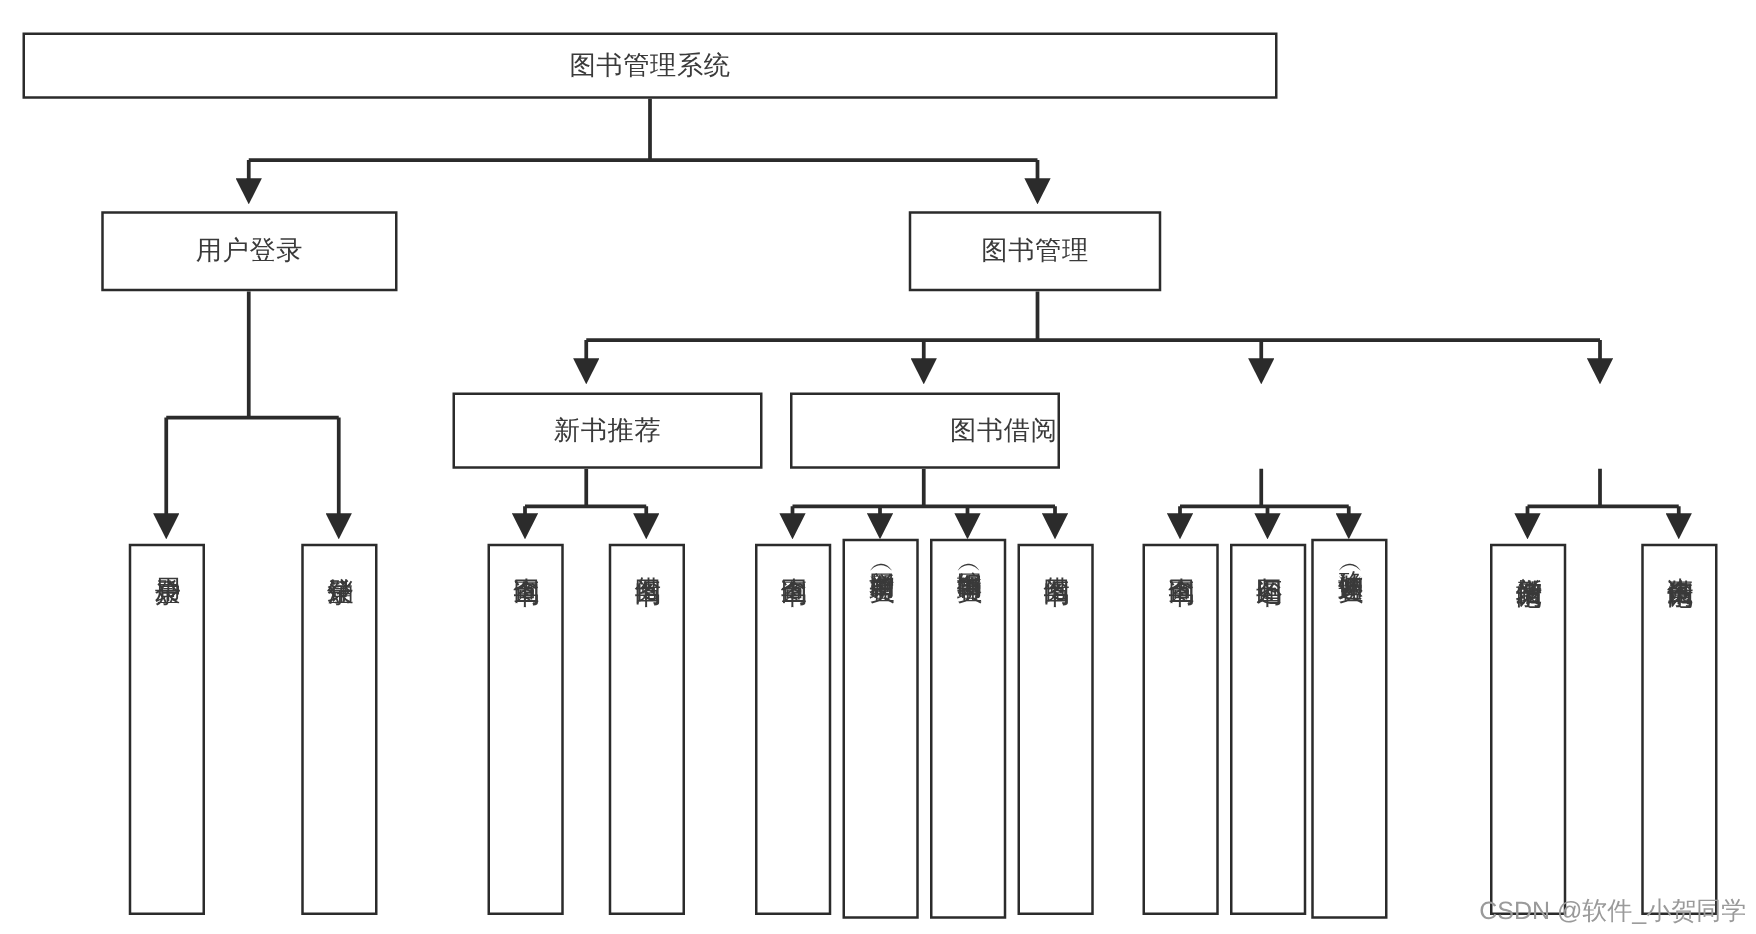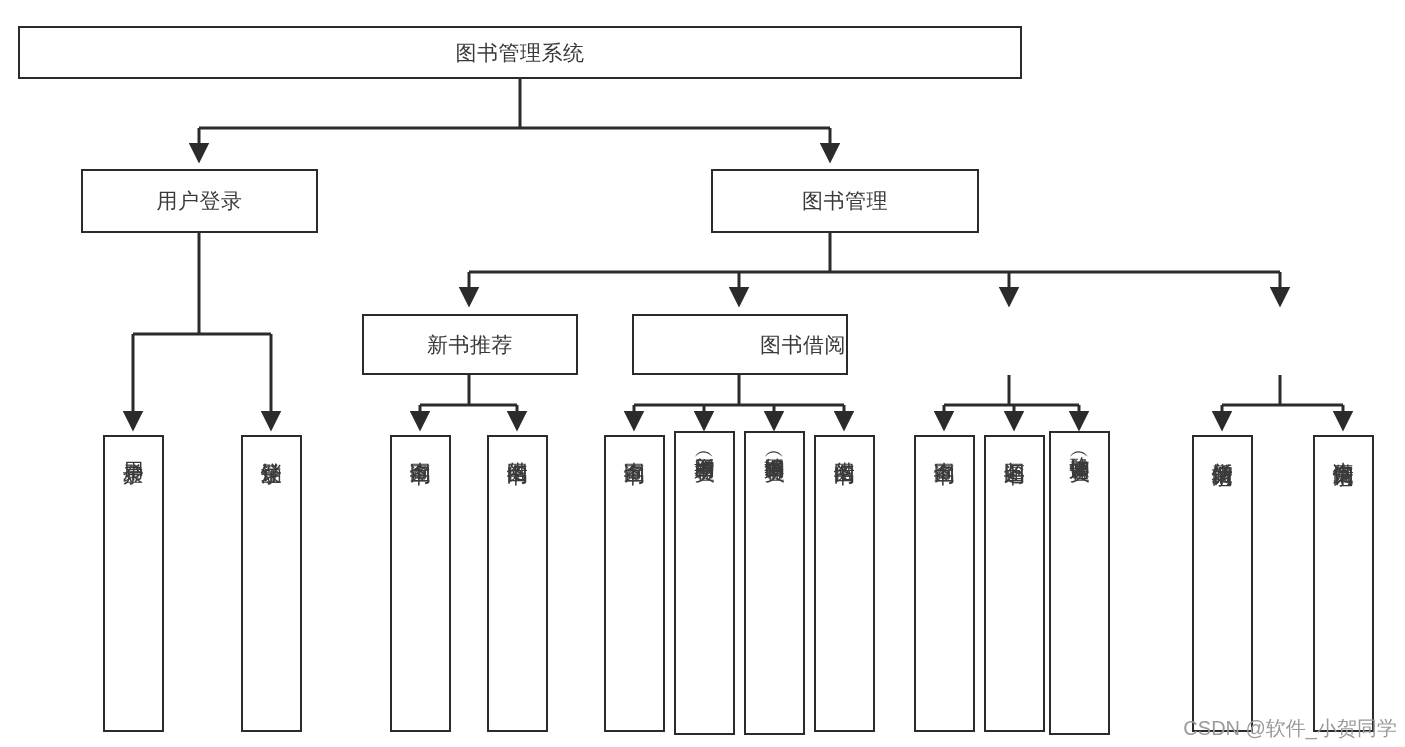--- a/index.html
+++ b/index.html
@@ -121,25 +121,25 @@
     </g>
   </svg>
 
   <div class="node-box" style="left:18px; top:14px; width:1004px; height:53px;margin-top:12px;">
     <span class="node-label-h">图书管理系统</span>
   </div>
 
   <div class="node-box" style="left:81px; top:169px; width:237px; height:64px;">
     <span class="node-label-h">用户登录</span>
   </div>
-  <div class="node-box" style="left:711px; top:169px; width:268px; height:64px;">
+  <div class="node-box" style="left:727px; top:169px; width:202px; height:64px;">
     <span class="node-label-h">图书管理</span>
   </div>
 
-  <div class="node-box" style="left:362px; top:314px; width:216px; height:61px;">
+  <div class="node-box" style="left:362px; top:314px; width:248px; height:61px;">
     <span class="node-label-h">新书推荐</span>
   </div>
   <div class="node-box" style="left:632px; top:314px; width:216px; height:61px;justify-content:flex-end;">
     <span class="node-label-h">图书借阅</span>
   </div>
 
   <div class="node-box leaf-box" style="left:103px; top:435px; width:61px; height:297px;">
     <span class="node-label-v">用户登录</span>
   </div>
   <div class="node-box leaf-box" style="left:241px; top:435px; width:61px; height:297px;">

